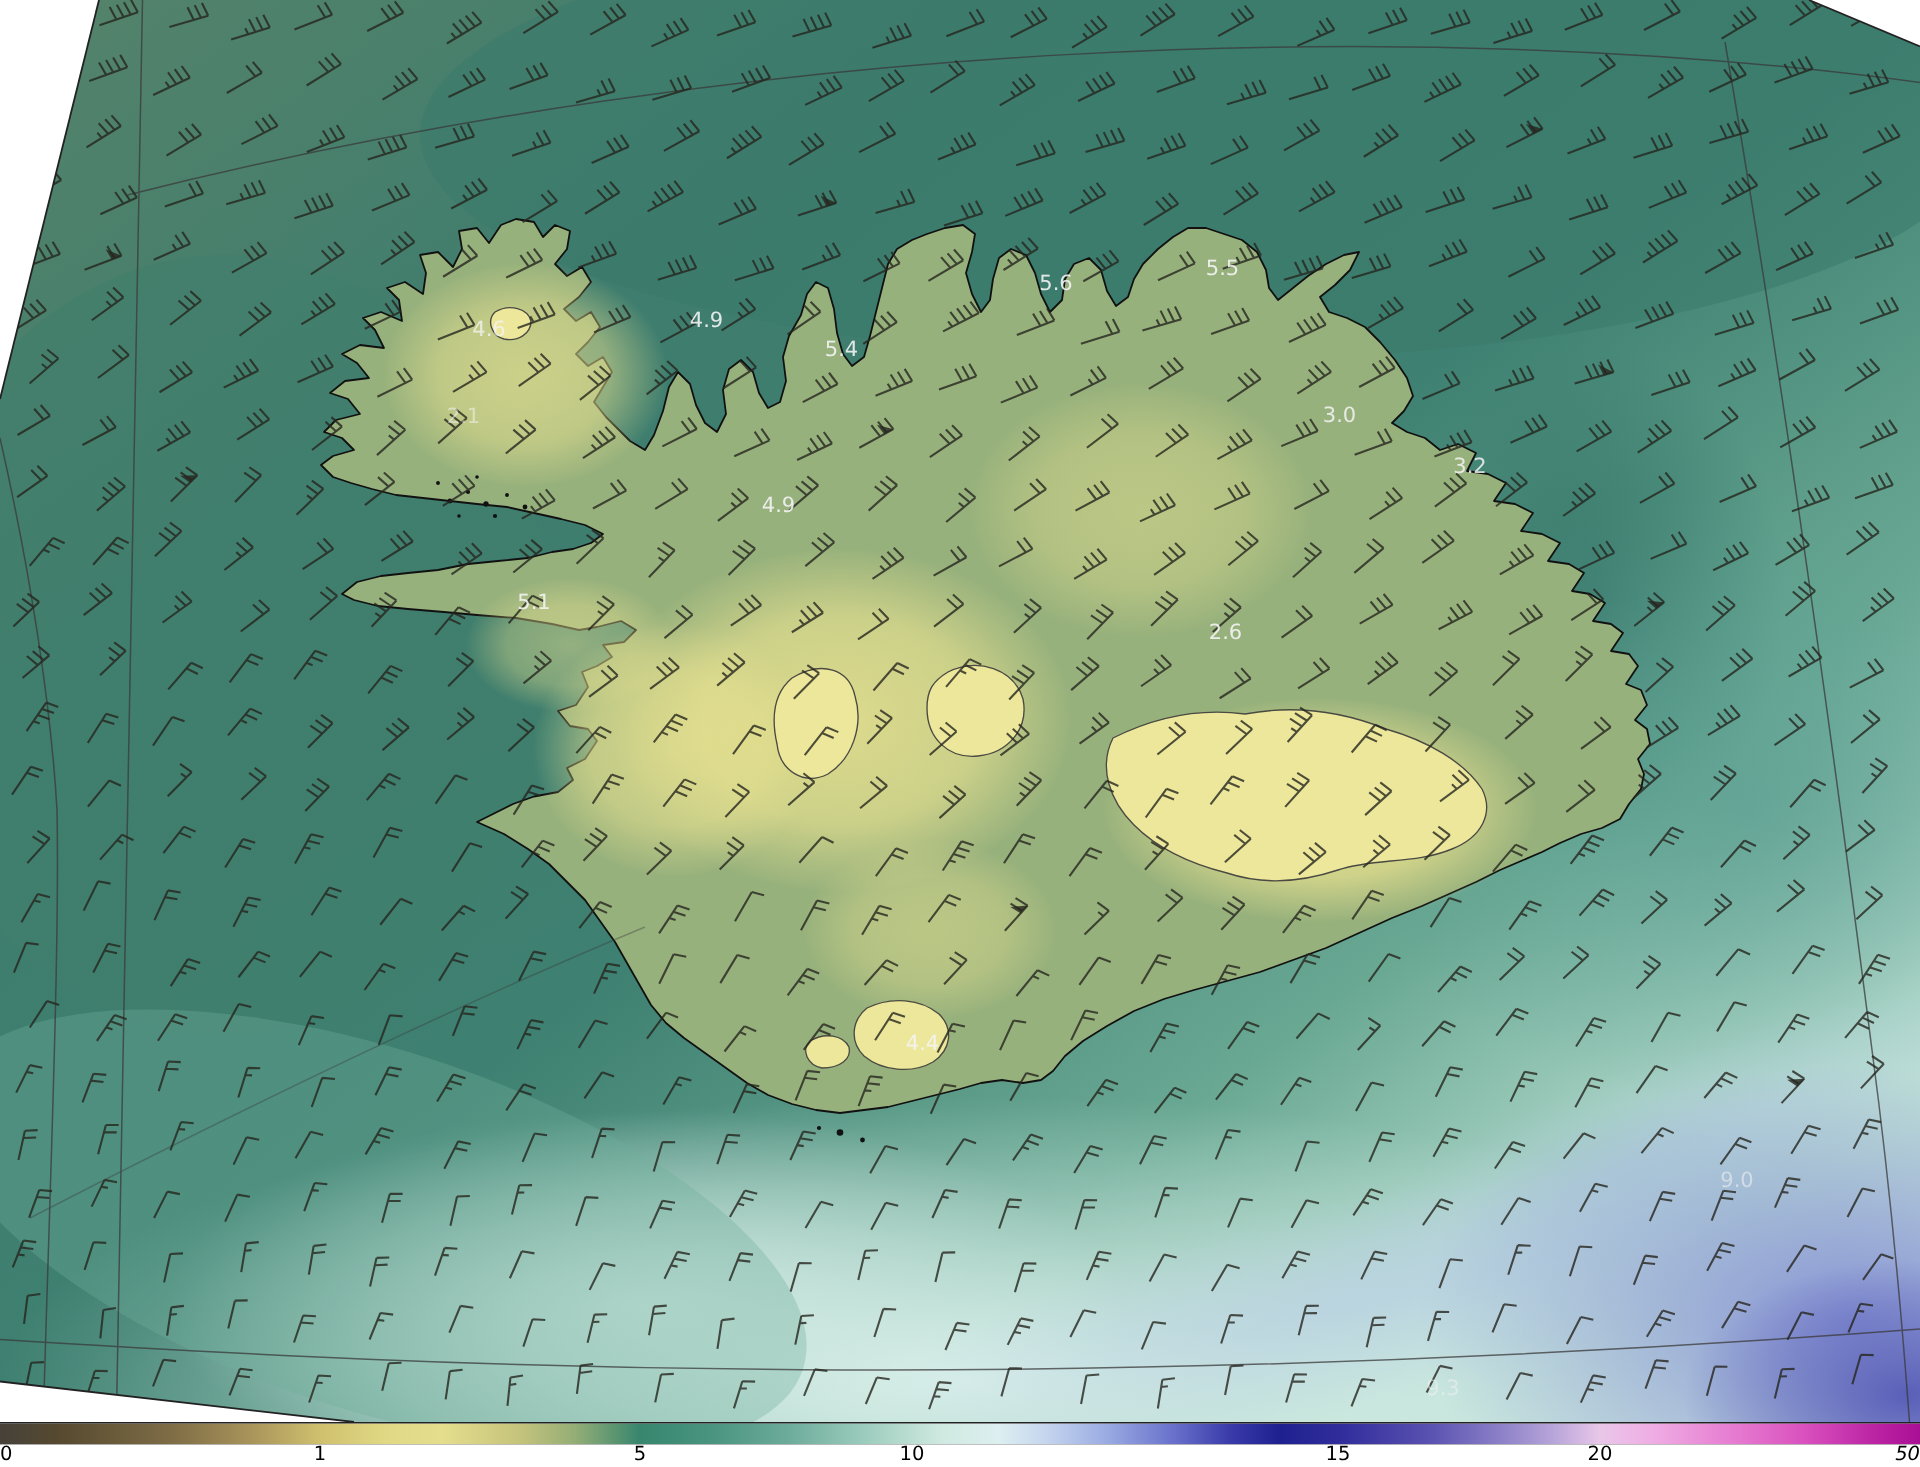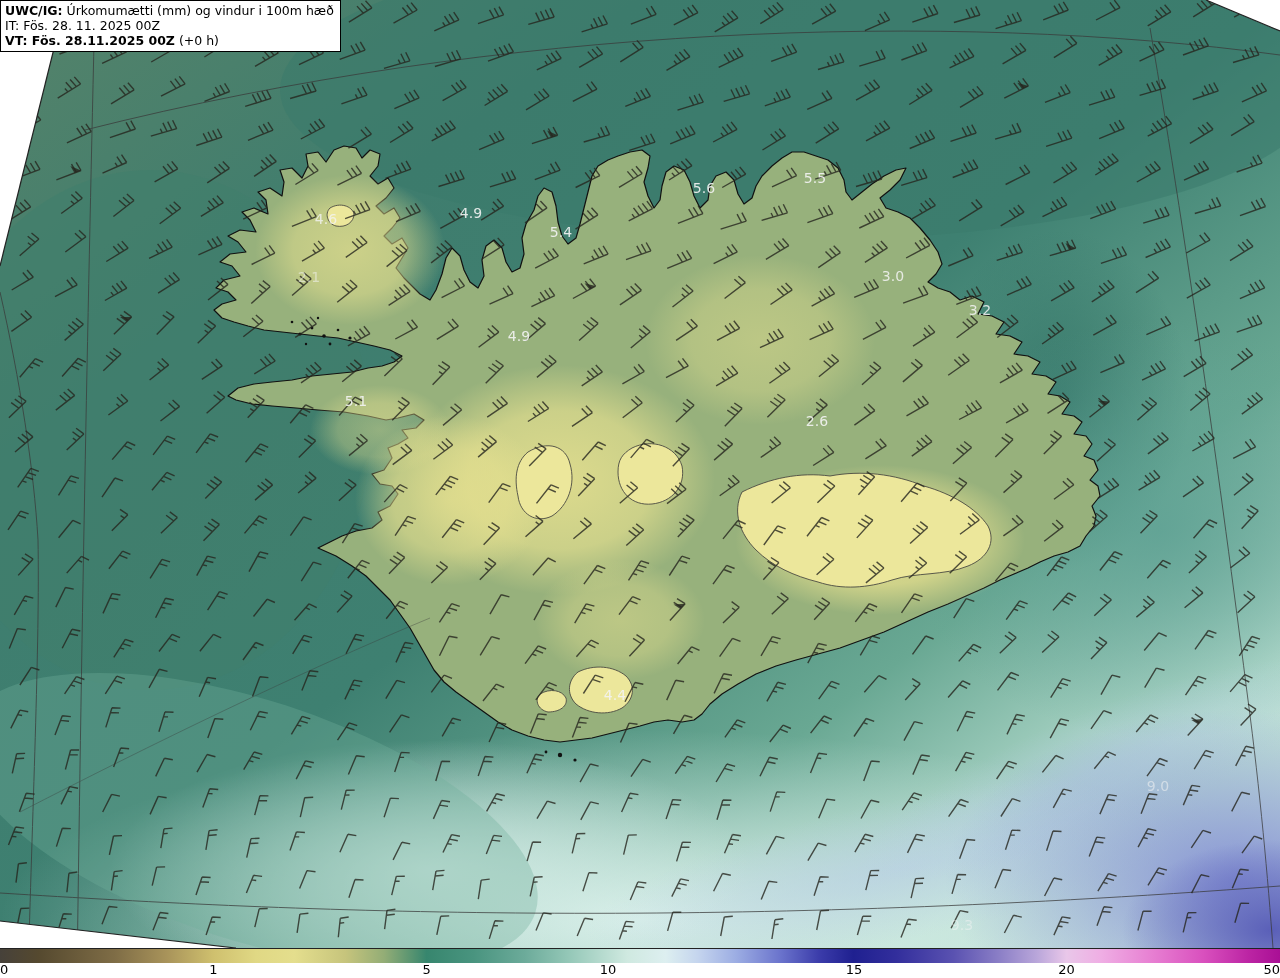--- a/index.html
+++ b/index.html
@@ -8,21 +8,21 @@
   #mapsvg{position:absolute;left:0;top:0;}
   #legend-box{position:absolute;left:0;top:0;background:#fff;border:1.5px solid #000;
     padding:2px 6px 3px 4px;font-size:12.5px;line-height:15px;color:#000;z-index:20;white-space:nowrap;}
   #legend-box b{font-weight:bold;}
   #colorbar{position:absolute;left:0;top:948px;width:1280px;height:14px;z-index:15;
     border-top:1px solid #222;border-bottom:1px solid #111;}
   #cbar-labels{position:absolute;left:0;top:963px;width:1280px;height:15px;background:#fff;z-index:15;
     font-size:13px;color:#000;border-bottom:2px solid #000;}
   .cbtick{position:absolute;top:-1px;transform:translateX(-50%);}
   .cbtick.left{transform:none;}
-  .cbtick.right{transform:translateX(-100%);}
+  .cbtick.right{transform:translateX(-100%);font-style:italic;}
   .station{font-size:14px;fill:#f4f4f4;text-anchor:middle;}
 </style>
 </head>
 <body>
 
 <div id="frame">
 
 <svg id="mapsvg" width="1280" height="948" viewBox="0 0 1280 948">
   <defs>
     <linearGradient id="ocean" x1="0" y1="0" x2="1" y2="1">
@@ -807,30 +807,25 @@
   <g>
     <polygon points="0,0 66,0 0,266" fill="#fff"></polygon>
     <line x1="66" y1="0" x2="0" y2="266" stroke="#222" stroke-width="1.2"></line>
     <polygon points="0,921 236,948 0,948" fill="#fff"></polygon>
     <line x1="0" y1="921" x2="236" y2="948" stroke="#222" stroke-width="1.2"></line>
     <polygon points="1206,0 1280,0 1280,31" fill="#fff"></polygon>
     <line x1="1206" y1="0" x2="1280" y2="31" stroke="#222" stroke-width="1.2"></line>
   </g>
 </svg>
 
-<div id="legend-box">
-  <div><b>UWC/IG:</b><span> Úrkomumætti (mm) og vindur i 100m hæð</span></div>
-  <div>IT: Fös. 28. 11. 2025 00Z</div>
-  <div><b>VT: Fös. 28.11.2025 00Z</b><span> (+0 h)</span></div>
-</div>
 
 <div id="colorbar" style="background: linear-gradient(to right, rgb(70, 65, 58) 0%, rgb(85, 73, 47) 3%, rgb(127, 109, 70) 9%, rgb(168, 147, 90) 13%, rgb(207, 192, 110) 16.67%, rgb(224, 216, 132) 20%, rgb(228, 222, 141) 23%, rgb(198, 196, 124) 27%, rgb(147, 173, 118) 30%, rgb(55, 134, 110) 33.33%, rgb(73, 148, 127) 37%, rgb(108, 171, 154) 41%, rgb(149, 200, 184) 44.5%, rgb(207, 233, 224) 49%, rgb(221, 239, 240) 52%, rgb(197, 213, 238) 54.5%, rgb(156, 173, 227) 57.5%, rgb(106, 115, 204) 61%, rgb(59, 60, 170) 64%, rgb(31, 32, 144) 66.67%, rgb(50, 46, 156) 70%, rgb(90, 82, 177) 74.5%, rgb(138, 126, 198) 78%, rgb(185, 166, 218) 81%, rgb(233, 199, 233) 83.33%, rgb(239, 174, 228) 86%, rgb(231, 127, 210) 90%, rgb(217, 80, 190) 94%, rgb(188, 37, 164) 97.5%, rgb(169, 15, 149) 100%);"></div>
 <div id="cbar-labels">
       <span class="cbtick left" style="left: 0px;">0</span>
       <span class="cbtick " style="left: 213.376px;">1</span>
       <span class="cbtick " style="left: 426.624px;">5</span>
       <span class="cbtick " style="left: 608px;">10</span>
-      <span class="cbtick " style="left: 854px;">15</span>
+      <span class="cbtick " style="left: 892px;">15</span>
       <span class="cbtick " style="left: 1066.62px;">20</span>
       <span class="cbtick right" style="left: 1280px;">50</span>
     </div>
 
 </div>
 
 </body></html>

